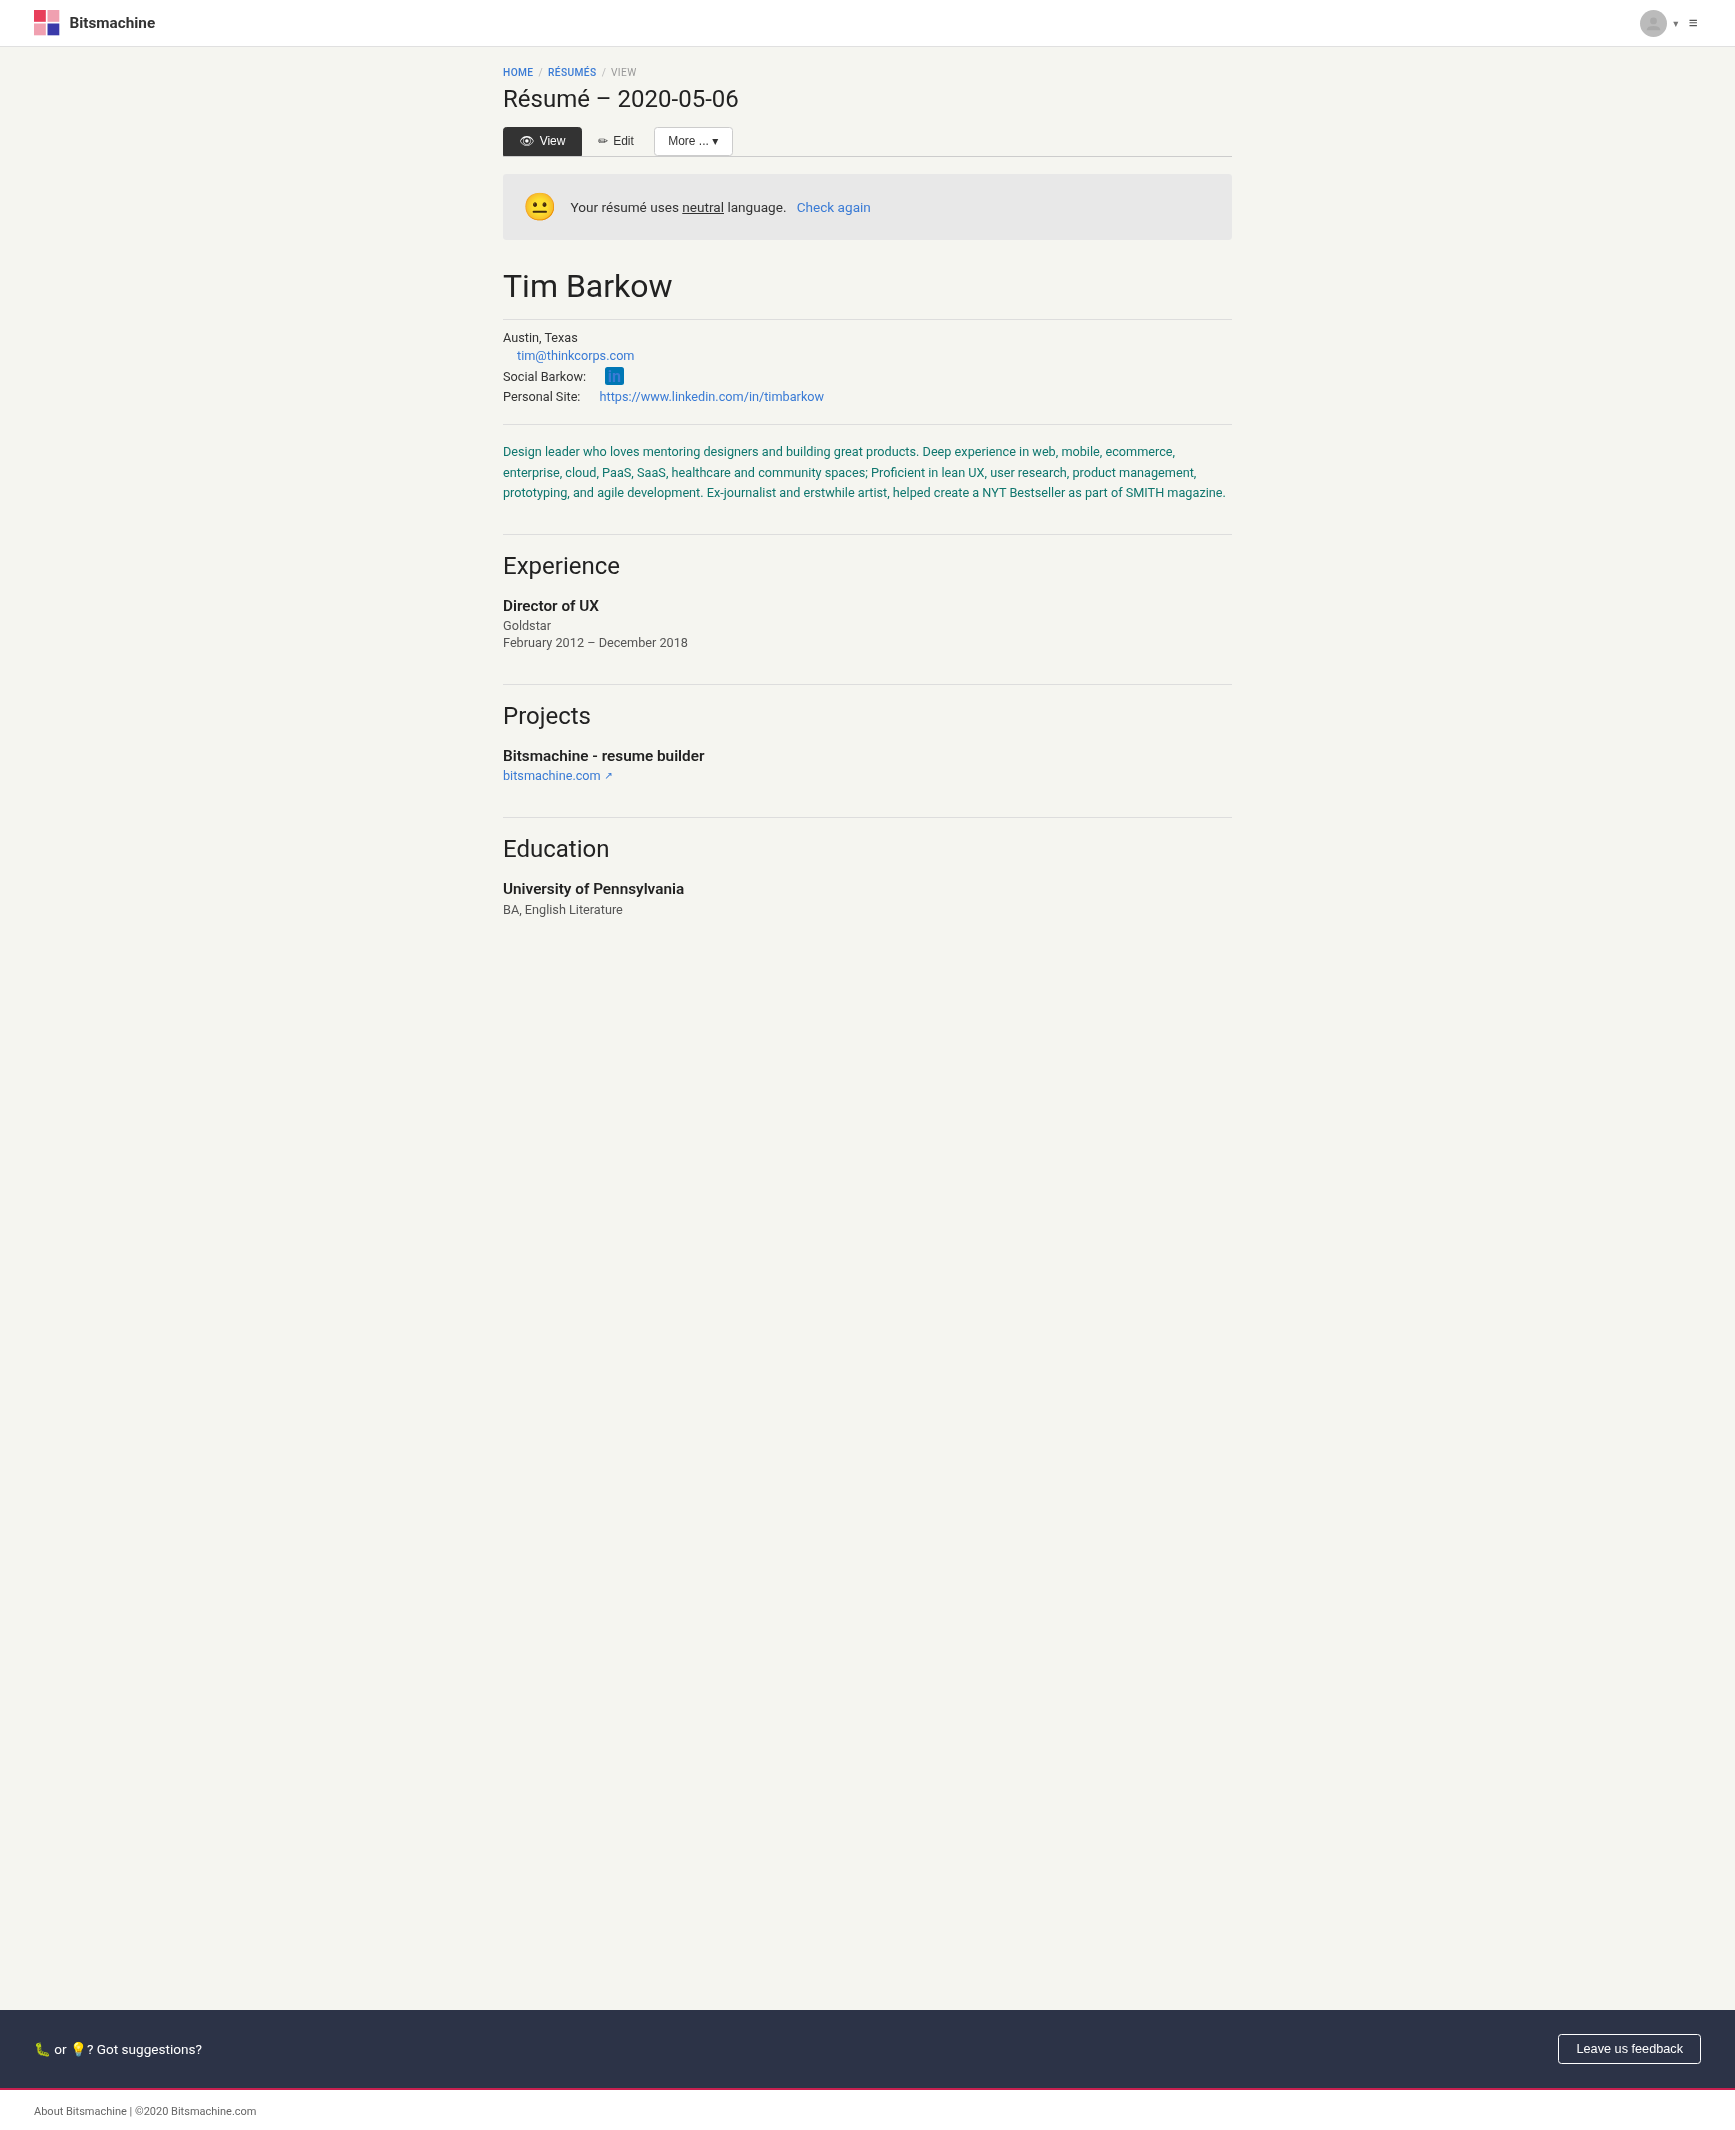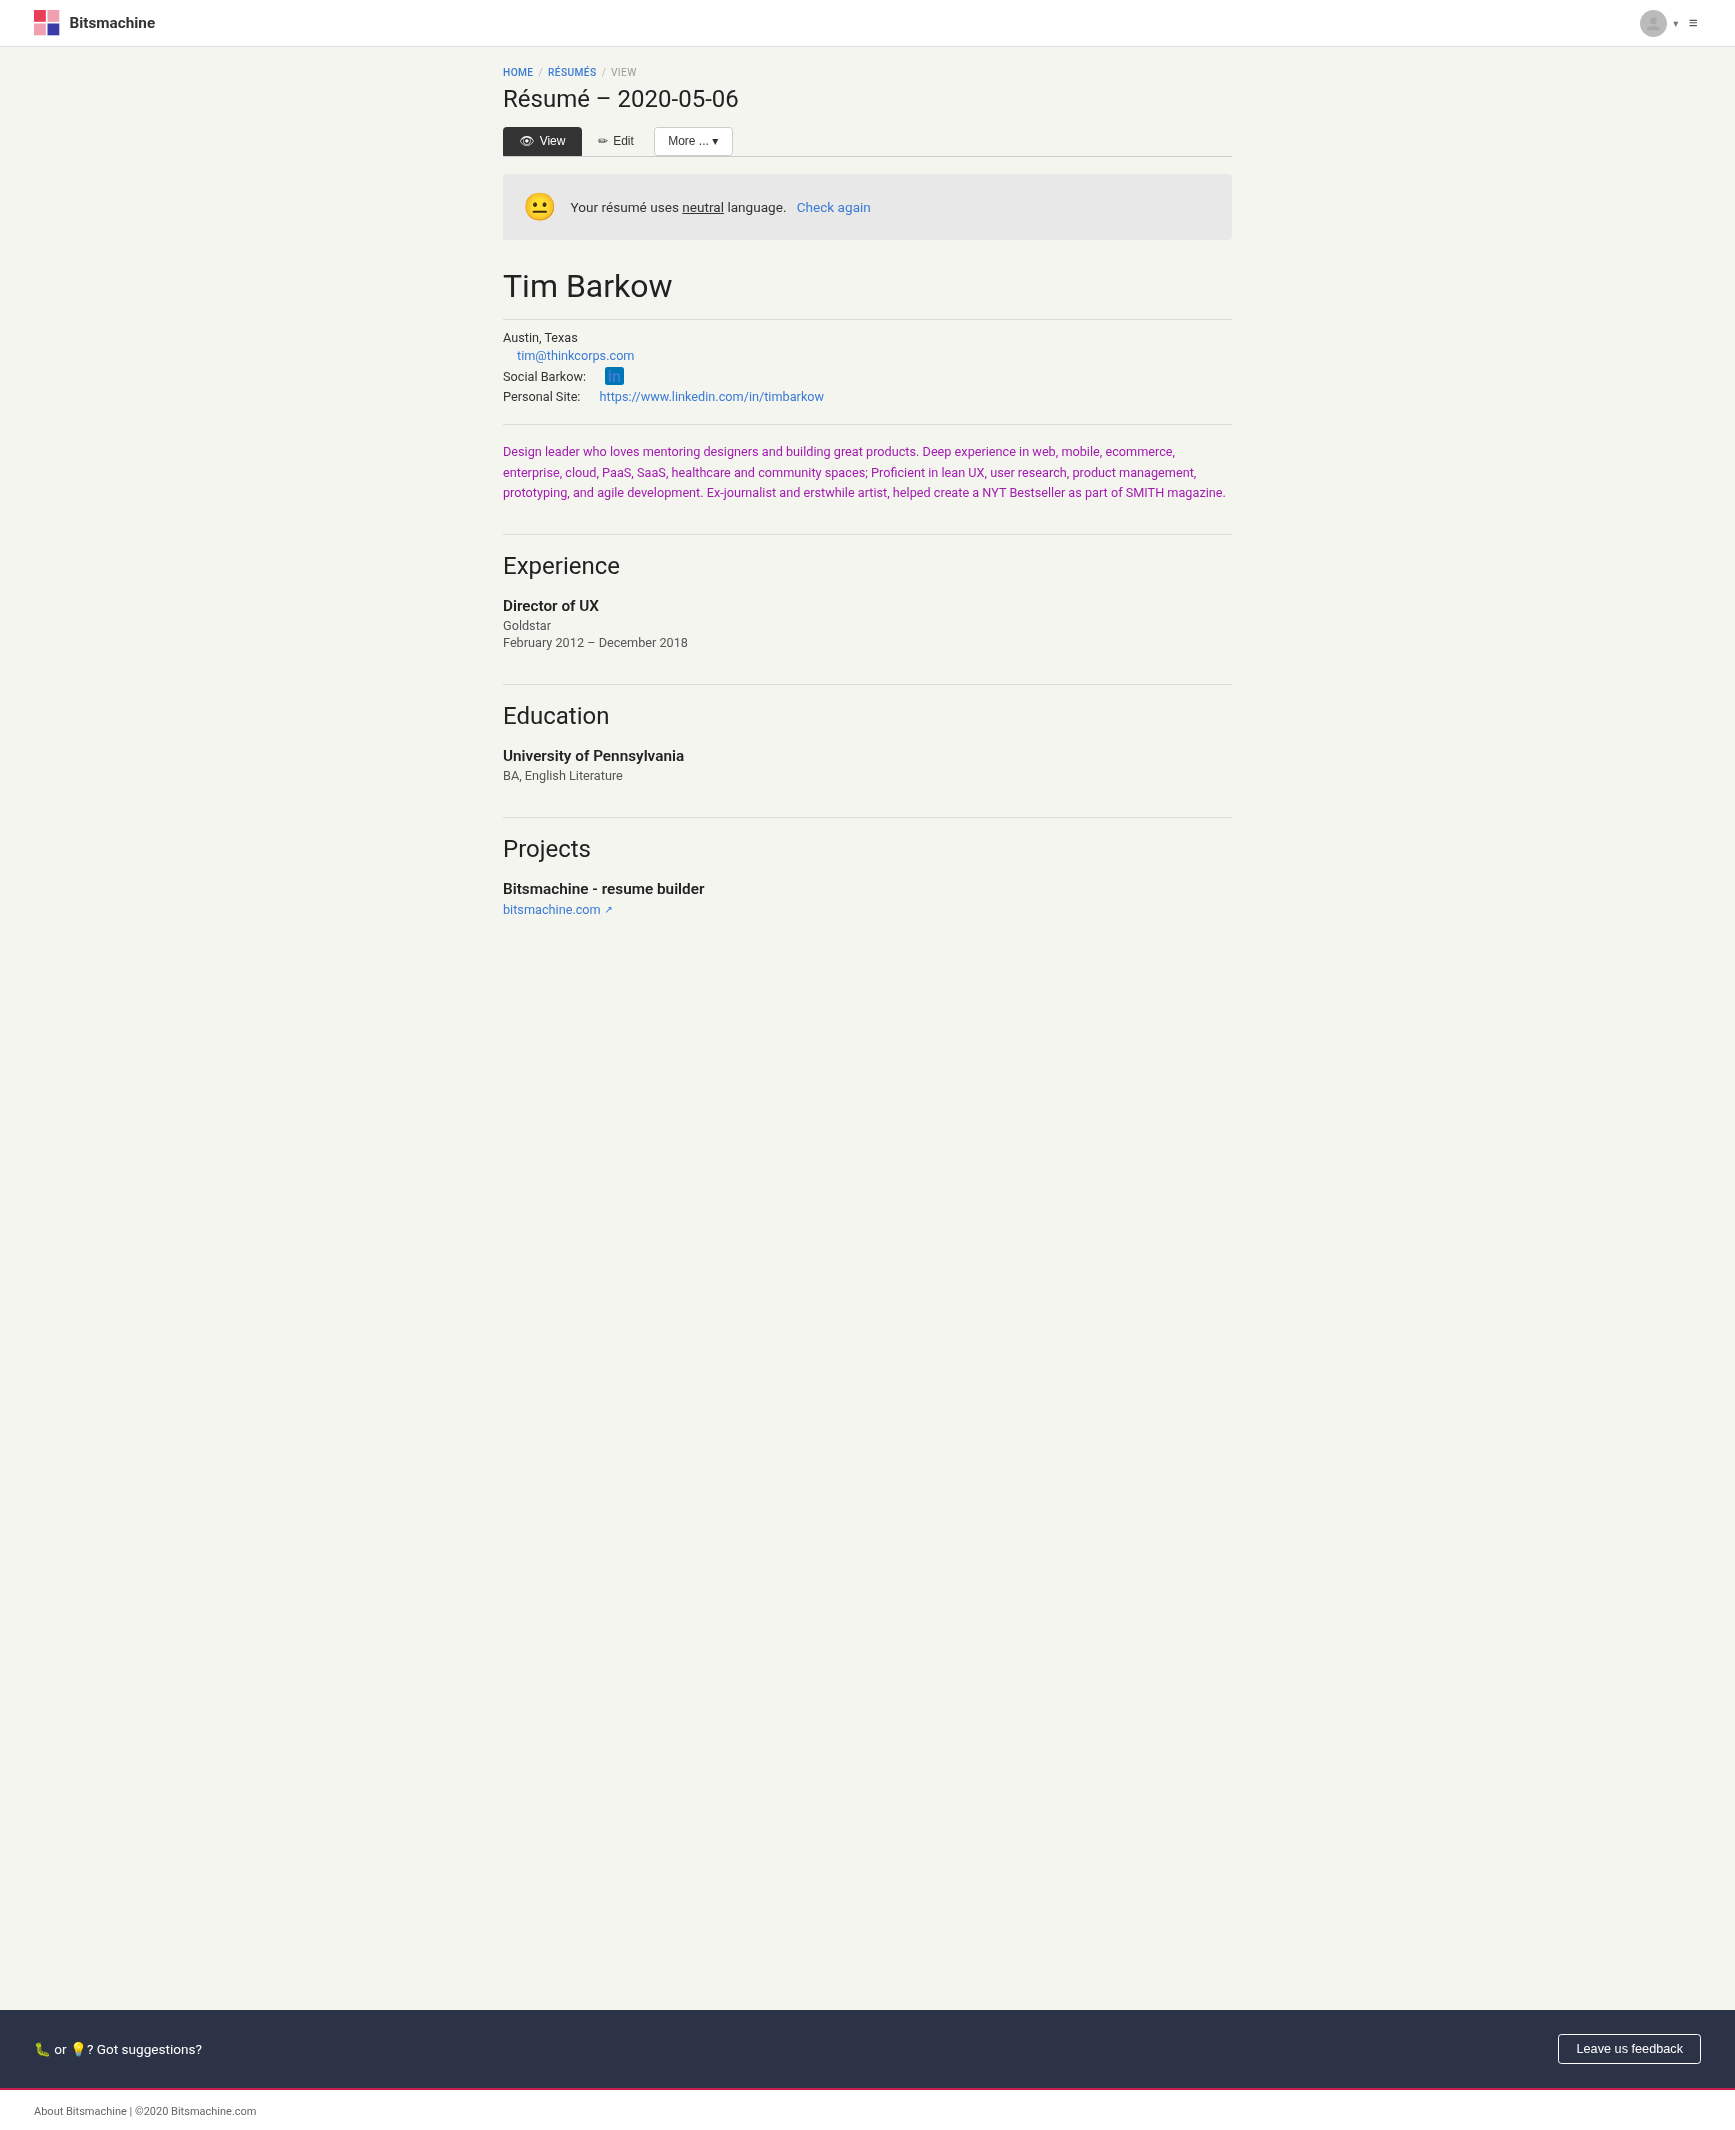--- a/index.html
+++ b/index.html
@@ -208,21 +208,21 @@
       border-radius: 2.5px;
       color: #fff;
       font-size: 16px;
       font-weight: 700;
       text-decoration: none;
     }
 
     .bio-text {
       font-size: 12.7px;
       line-height: 1.6;
-      color: #a21caf;
+      color: #0f766e;
       margin-bottom: 30.5px;
     }
 
     .section-heading {
       font-size: 24px;
       font-weight: 400;
       color: #222;
       margin-bottom: 17px;
       margin-top: 3.4px;
     }
@@ -391,39 +391,39 @@
       <h3 class="section-heading">Experience</h3>
       <div class="entry">
         <div class="entry-title">Director of UX</div>
         <div class="entry-subtitle">Goldstar</div>
         <div class="entry-date">February 2012 – December 2018</div>
       </div>
     </div>
 
     <div class="section-block">
       <hr class="section-divider">
-      <h3 class="section-heading">Education</h3>
-      <div class="entry">
-        <div class="entry-title">University of Pennsylvania</div>
-        <div class="entry-subtitle">BA, English Literature</div>
-      </div>
-    </div>
-
-    <div class="section-block">
-      <hr class="section-divider">
       <h3 class="section-heading">Projects</h3>
       <div class="entry">
         <div class="entry-title">Bitsmachine - resume builder</div>
         <a href="#" class="entry-link">
           <span>bitsmachine.com</span>
           <span class="external-icon">↗</span>
         </a>
       </div>
     </div>
 
+    <div class="section-block">
+      <hr class="section-divider">
+      <h3 class="section-heading">Education</h3>
+      <div class="entry">
+        <div class="entry-title">University of Pennsylvania</div>
+        <div class="entry-subtitle">BA, English Literature</div>
+      </div>
+    </div>
+
   </div>
 </div>
 
 <div class="footer-dark">
   <span class="footer-dark-text">🐛 or 💡? Got suggestions?</span>
   <button class="footer-feedback-btn">Leave us feedback</button>
 </div>
 
 <div class="footer-light">
   <span class="footer-light-text">About Bitsmachine | ©2020 Bitsmachine.com</span>

